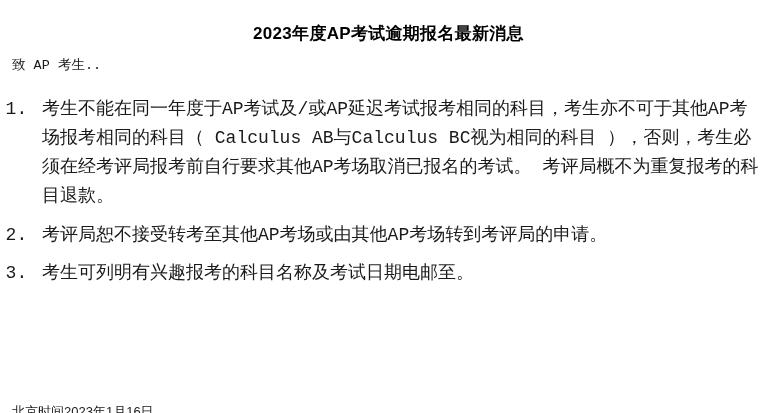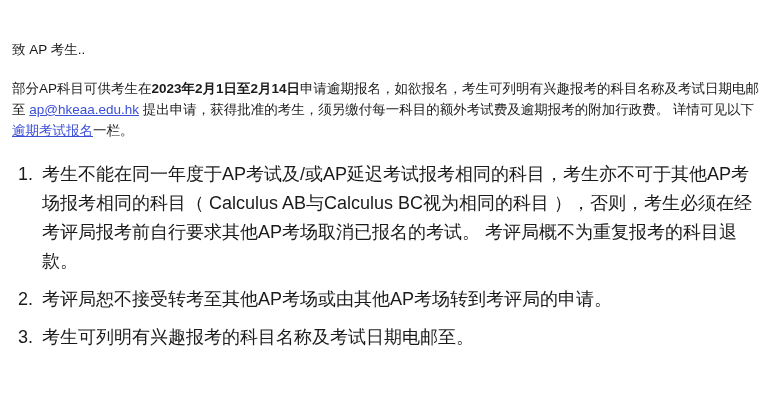--- a/index.html
+++ b/index.html
@@ -23,24 +23,25 @@
   }
   .title {
     text-align: center;
     font-size: 17px;
     font-weight: bold;
     color: #000000;
     margin: 22px 0 0 0;
     letter-spacing: 0.3px;
   }
   .body {
-    margin-top: 40px;
+    margin-top: 11px;
     font-size: 13.5px;
     line-height: 1.55;
     color: #1a1a1a;
+    font-family: Liberation Mono, monospace;
   }
   .para {
     margin: 0 0 14px 0;
   }
   .para.tight {
     margin-bottom: 12px;
   }
   .greeting {
     margin: 0 0 18px 0;
   }
@@ -64,28 +65,26 @@
     bottom: 14px;
     font-size: 13px;
     color: #1a1a1a;
   }
 </style>
 </head>
 <body>
 
 <div class="page">
 
+  <h1 class="title">2023年度AP考试逾期报名最新消息</h1>
 
   <div class="body">
 
     <p class="greeting">致 AP 考生..</p>
 
-    <p class="para">
-      <span>部分AP科目可供考生在</span><b>2023年2月1日至2月14日</b><span>申请逾期报名，如欲报名，考生可列明有兴趣报考的科目名称及考试日期电邮至 </span><a class="link" href="#">ap@hkeaa.edu.hk</a><span> 提出申请，获得批准的考生，须另缴付每一科目的额外考试费及逾期报考的附加行政费。 详情可见以下</span><a class="link" href="#">逾期考试报名</a><span>一栏。</span>
-    </p>
 
 
     <ol class="notes">
       <li>考生不能在同一年度于AP考试及/或AP延迟考试报考相同的科目，考生亦不可于其他AP考场报考相同的科目（ Calculus AB与Calculus BC视为相同的科目 ），否则，考生必须在经考评局报考前自行要求其他AP考场取消已报名的考试。 考评局概不为重复报考的科目退款。</li>
       <li>考评局恕不接受转考至其他AP考场或由其他AP考场转到考评局的申请。</li>
       <li>考生可列明有兴趣报考的科目名称及考试日期电邮至。</li>
     </ol>
 
   </div>
 

